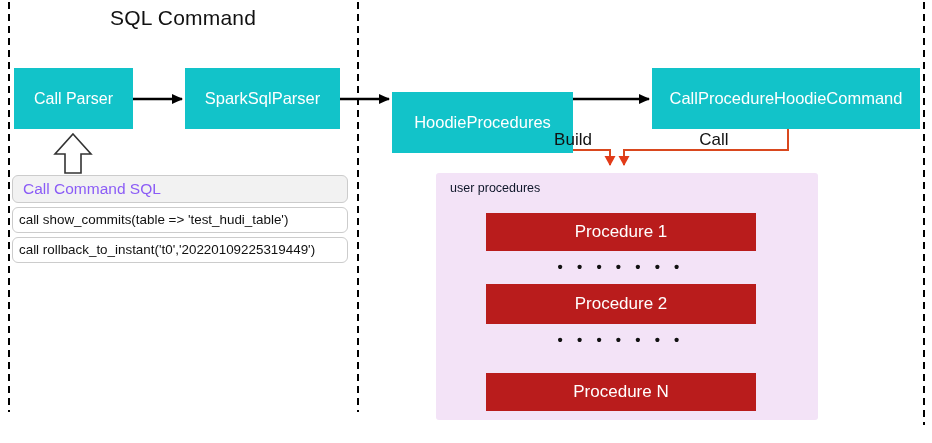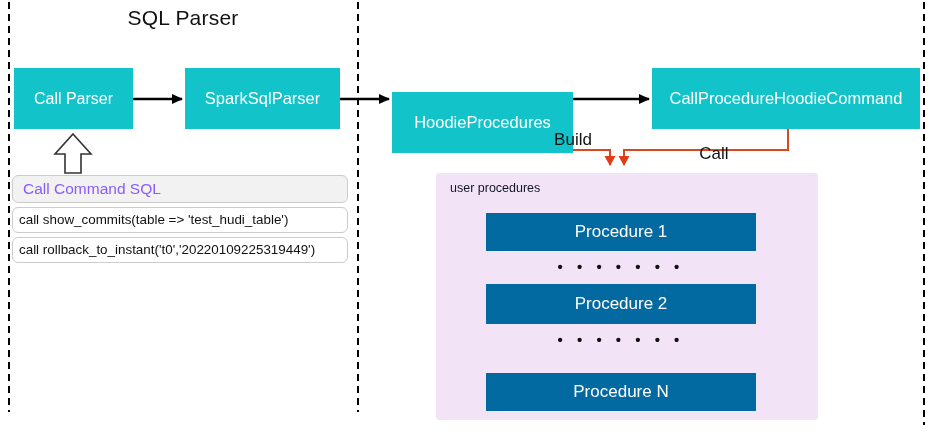--- a/index.html
+++ b/index.html
@@ -20,42 +20,42 @@
   }
   #node-call-command{left:14px;top:68px;width:119px;height:61px;font-size:16px;}
   #node-spark{left:185px;top:68px;width:155px;height:61px;}
   #node-hoodie{left:392px;top:68px;width:181px;height:61px;margin-top:24px;}
   #node-cphc{left:652px;top:68px;width:268px;height:61px;font-size:16.5px;padding:2px 2px;}
   .edge-label{
     position:absolute;top:130px;width:60px;text-align:center;
     font-size:17px;color:#111;background:transparent;
   }
   #label-build{left:543px;}
-  #label-call{left:684px;margin-top:14px;}
+  #label-call{left:684px;}
   
   #sql-panel{position:absolute;left:12px;top:175px;width:336px;}
   #sql-panel .hdr{
     background:#f2f2f2;border:1px solid #ccc;border-radius:6px;
     height:26px;line-height:26px;padding-left:10px;font-size:15.5px;color:#8b5cf6;
   }
   #sql-panel .row{
     background:#fff;border:1px solid #ccc;border-radius:6px;margin-top:4px;
     height:24px;line-height:24px;padding:0 6px;font-size:13.4px;color:#111;
     white-space:nowrap;overflow:hidden;
   }
   
   #procs-panel{
     position:absolute;left:436px;top:173px;width:382px;height:247px;
     background:#f3e3f7;border-radius:3px;
   }
   #procs-label{
     position:absolute;left:14px;top:8px;font-size:12.5px;color:#0f172a;
   }
   .proc-node{
-    position:absolute;left:50px;width:270px;background:#0369a1;color:#fff;
+    position:absolute;left:50px;width:270px;background:#b91c1c;color:#fff;
     display:flex;align-items:center;justify-content:center;
     font-size:17px;
   }
   #proc-1{top:40px;height:38px;}
   #proc-2{top:111px;height:40px;}
   #proc-n{top:200px;height:38px;}
   .dots-row{
     position:absolute;left:50px;width:270px;text-align:center;
     font-size:15px;font-weight:bold;color:#111;letter-spacing:5px;
   }
@@ -103,21 +103,21 @@
     </g>
     <g>
       <path d="M788,129 L788,150 L624,150 L624,165" fill="none" stroke="#d9481e" stroke-width="2" marker-end="url(#mOrange)"></path>
     </g>
 
     <g>
       <polygon points="73,134 91,154 81,154 81,173 65,173 65,154 55,154" fill="#fff" stroke="#333" stroke-width="1.6" stroke-linejoin="miter"></polygon>
     </g>
   </svg>
 
-  <div class="section-title" id="title-sql">SQL Parser</div>
+  <div class="section-title" id="title-sql">SQL Command</div>
 
   <div class="node" id="node-call-command">Call Parser</div>
   <div class="node" id="node-spark">SparkSqlParser</div>
   <div class="node" id="node-hoodie">HoodieProcedures</div>
   <div class="node" id="node-cphc">CallProcedureHoodieCommand</div>
 
   <div class="edge-label" id="label-build">Build</div>
   <div class="edge-label" id="label-call">Call</div>
 
   <div id="sql-panel">

